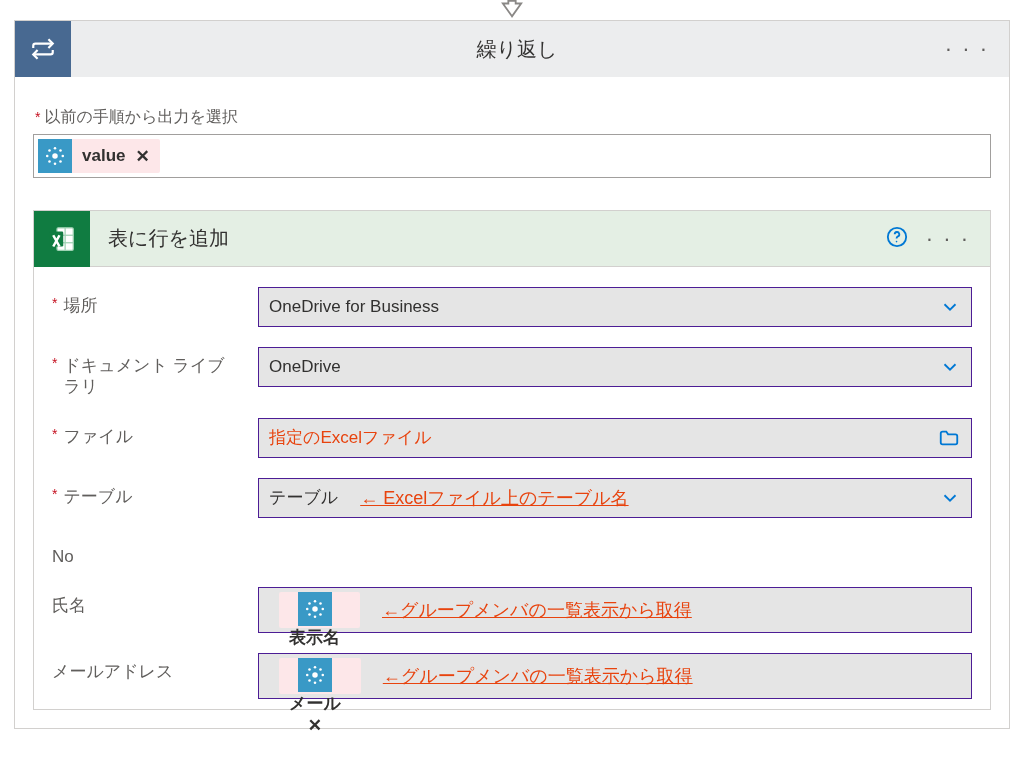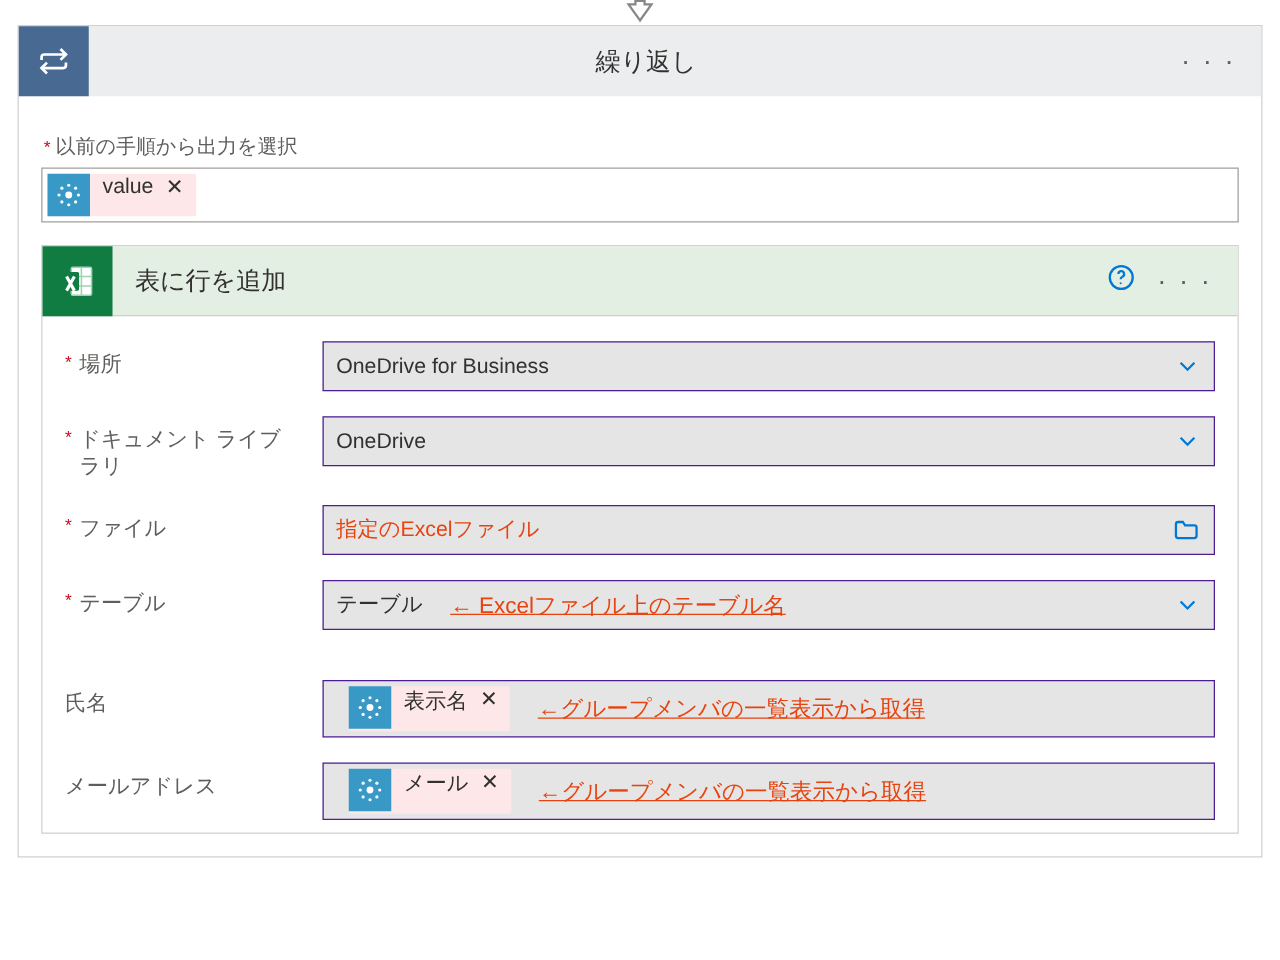--- a/index.html
+++ b/index.html
@@ -54,39 +54,40 @@
   .req-row { margin: 16px 0 6px 2px; font-size: 16px; color: var(--muted);}
   .req-star { color: var(--required); margin-right:4px; font-size:14px;}
 
   .token-field {
     border: 1px solid #a19f9d;
     min-height: 44px;
     padding: 4px;
     display:flex; align-items:center; gap:6px;
   }
   .token {
-    display:inline-flex; 
+    display:inline-flex; align-items:center;
     background: var(--token-bg);
     border-radius: 2px;
     height: 34px;
     padding-right: 10px;
     font-size: 17px;
+    font-weight: bold;
   }
   .token-icon {
     width: 34px; height: 34px;
     background: var(--token-icon);
     display:flex; align-items:center; justify-content:center;
     flex:none;
   }
   .token-label { padding: 0 10px; }
   .token-x { color: #323130; cursor:pointer; }
 
   .inner-card {
     border: 1px solid #d2d0ce;
-    margin-top: 18px;
+    margin-top: 32px;
   }
   .icon-excel { background: var(--excel); color:#fff; }
 
   .fields { padding: 10px 18px 0 18px; }
   .field-row {
     display: grid;
     grid-template-columns: 190px 1fr;
     align-items: start;
     column-gap: 16px;
     padding: 10px 0;
@@ -114,21 +115,21 @@
   .red-anno {
     color: var(--red-anno);
     font-size: 18px;
     padding-left: 22px;
     white-space: nowrap;
     text-decoration: underline;
   }
 
   .input-box .text { flex: 0 0 auto;}
   .input-box .fill { flex:1;}
-  .input-box .token { height:36px; }
+  .input-box .token { height:36px;flex-direction:column; }
   .input-box.tokenish { padding:4px;}
   .input-box .pad { padding: 0 8px;}
 </style>
 </head>
 <body>
 
 <div class="canvas">
 
   <div class="connector-wrap">
     <svg class="connector-arrow" width="22" height="18" viewBox="0 0 24 18">
@@ -253,20 +254,23 @@
               <span class="red-anno">← Excelファイル上のテーブル名</span>
               <span style="flex:1"></span>
               <svg class="chevron" width="22" height="22" viewBox="0 0 24 24" fill="none" stroke="currentColor" stroke-width="2">
                   <path d="M6 9l6 6 6-6"></path>
                 </svg>
             </div>
           </div>
 
 
           <div class="field-row">
+            <div class="field-label">
+                <span>No</span>
+              </div>
           </div>
 
           <div class="field-row">
             <div class="field-label">
                 <span>氏名</span>
               </div>
             <div class="input-box tokenish">
               <span class="pad"></span>
               <span class="token">
                 <span class="token-icon">

